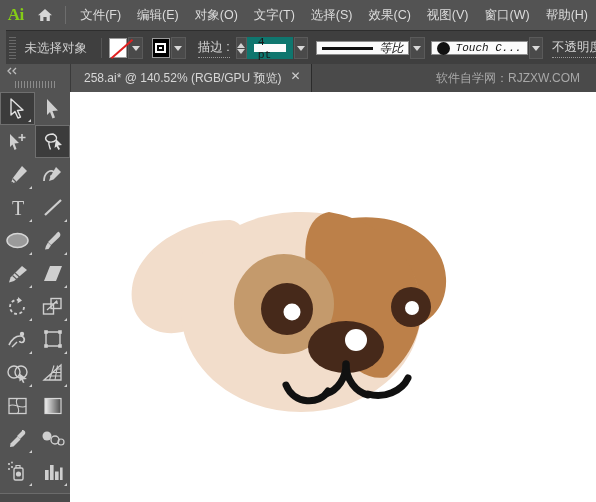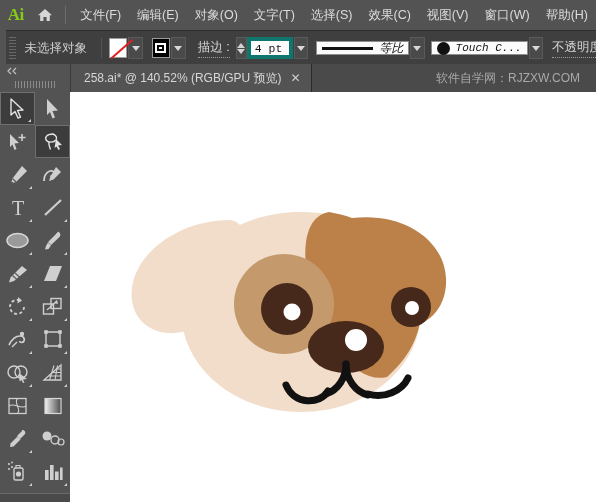--- a/index.html
+++ b/index.html
@@ -62,21 +62,21 @@
   }
   .chev svg{display:block;}
   .dotted-lbl{
     font-size:12.5px;color:#d8d8d8;border-bottom:1px dotted #9a9a9a;padding-bottom:1px;white-space:nowrap;
   }
   .stepper{
     width:13px;height:22px;display:flex;flex-direction:column;align-items:center;justify-content:center;
     background:#4a4a4a;border:1px solid #5a5a5a;box-sizing:border-box;margin-left:6px;
   }
   .num-field{
-    height:22px;min-width:46px;background:#fbfbfb;color:#1a1a1a;border:4px solid #0f766e;
+    height:22px;min-width:46px;background:#fbfbfb;color:#1a1a1a;border:7px solid #0f766e;
     box-sizing:border-box;display:flex;align-items:center;padding:0 4px;
     font-family:"Liberation Mono","DejaVu Sans Mono",monospace;font-size:11.5px;
   }
   .combo{
     height:14px;background:#fbfbfb;border:1px solid #8d8d8d;box-sizing:border-box;
     display:flex;align-items:center;padding:0 5px;color:#1a1a1a;font-size:11.5px;gap:6px;font-style:italic;
   }
   .combo.w-stroke{width:110px;justify-content:flex-start;}
   .stroke-line{flex:1;height:3px;background:#111;}
   .combo .cn{font-family:"Liberation Sans",sans-serif;font-size:12px;color:#111;}
@@ -86,22 +86,22 @@
     font-family:"Liberation Mono","DejaVu Sans Mono",monospace;font-size:11px;color:#111;
     white-space:nowrap;overflow:hidden;
   }
 
   
   .tabstrip{
     position:absolute;left:70px;top:64px;width:526px;height:28px;
     background:#4a4a4a;border-bottom:1px solid #2b2b2b;display:flex;align-items:stretch;
   }
   .doctab{
-    background:#535353;height:28px;display:flex;align-items:center;gap:9px;
-    padding:0 10px 0 14px;border-right:1px solid #2b2b2b;color:#d7d7d7;font-size:12px;white-space:nowrap;
+    background:#535353;height:28px;display:flex;gap:9px;
+    padding:6px 10px 0 14px;border-right:1px solid #2b2b2b;color:#d7d7d7;font-size:12px;white-space:nowrap;
   }
   .tab-close{color:#cfcfcf;font-size:12px;line-height:1;}
   .watermark{
     margin-left:auto;display:flex;align-items:center;padding-right:16px;
     color:#a8a8a8;font-size:12px;white-space:nowrap;
   }
 
   
   .toolbar{
     position:absolute;left:0;top:64px;width:70px;height:438px;background:#535353;

